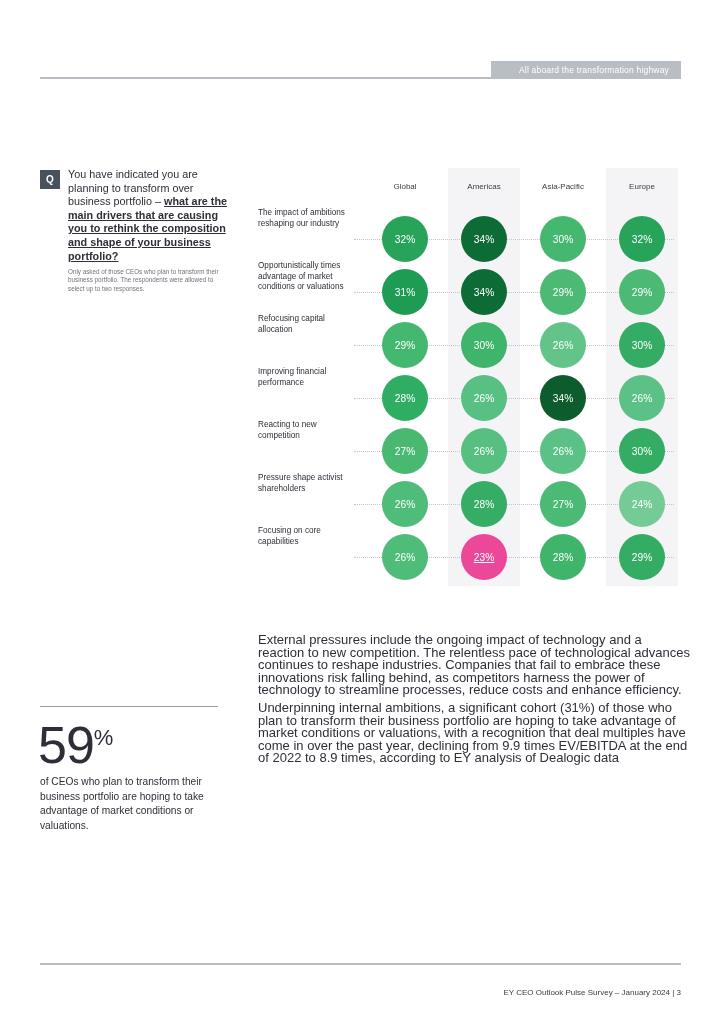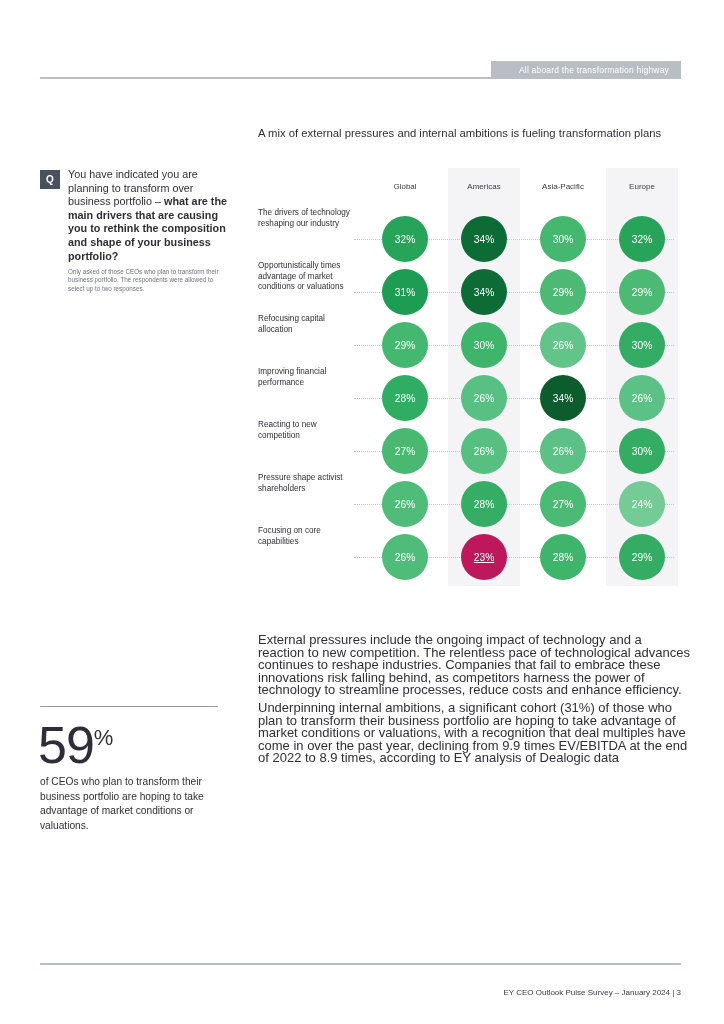--- a/index.html
+++ b/index.html
@@ -31,21 +31,21 @@
   
   .q-badge{
     position:absolute;left:40px;top:170px;width:20px;height:19px;
     background:#47525d;color:#fff;font-size:10px;font-weight:bold;
     display:flex;align-items:center;justify-content:center;
   }
   .q-text{
     position:absolute;left:68px;top:168px;width:160px;
     font-size:10.8px;line-height:13.6px;color:#2e2e38;
   }
-  .q-text .bold{font-weight:bold;}
+  .q-text .bold{font-weight:bold;text-decoration:underline;}
   .q-note{
     position:absolute;left:68px;top:268px;width:160px;
     font-size:6.3px;line-height:8.4px;color:#6e7279;
   }
 
   
   .chart-title{
     position:absolute;left:258px;top:126px;width:430px;
     font-size:11.3px;line-height:15px;color:#2e2e38;
   }
@@ -129,33 +129,32 @@
     <span>All aboard the transformation highway</span>
   </div>
   <div class="top-rule"></div>
 
   <div class="q-badge">Q</div>
   <div class="q-text">
     <span>You have indicated you are planning to transform over business portfolio – </span><span class="bold">what are the main drivers that are causing you to rethink the composition and shape of your business portfolio?</span>
   </div>
   <div class="q-note">Only asked of those CEOs who plan to transform their business portfolio. The respondents were allowed to select up to two responses.</div>
 
-  <div class="chart-title">A mix of external pressures and internal ambitions is fueling transformation plans</div>
 
   <div class="chart">
     <div class="band b-americas" style="background: rgb(244, 244, 247);"></div>
     <div class="band b-europe" style="background: rgb(244, 244, 247);"></div>
 
     <div class="col-head c0">Global</div>
     <div class="col-head c1">Americas</div>
     <div class="col-head c2">Asia-Pacific</div>
     <div class="col-head c3">Europe</div>
 
     <div class="row" style="top:40px">
-      <div class="row-label">The drivers of technology reshaping our industry</div>
+      <div class="row-label">The impact of ambitions reshaping our industry</div>
       <div class="dotline"></div>
       <div class="bubble c0" style="background: rgb(39, 163, 90);">32%</div>
       <div class="bubble c1" style="background: rgb(13, 107, 54);">34%</div>
       <div class="bubble c2" style="background: rgb(69, 184, 111);">30%</div>
       <div class="bubble c3" style="background: rgb(39, 163, 90);">32%</div>
     </div>
 
     <div class="row" style="top:93px">
       <div class="row-label">Opportunistically times advantage of market conditions or valuations</div>
       <div class="dotline"></div>
@@ -198,21 +197,21 @@
       <div class="bubble c0" style="background: rgb(79, 188, 121);">26%</div>
       <div class="bubble c1" style="background: rgb(53, 173, 100);">28%</div>
       <div class="bubble c2" style="background: rgb(75, 186, 116);">27%</div>
       <div class="bubble c3" style="background: rgb(116, 203, 150);">24%</div>
     </div>
 
     <div class="row" style="top:358px">
       <div class="row-label">Focusing on core capabilities</div>
       <div class="dotline"></div>
       <div class="bubble c0" style="background: rgb(79, 188, 121);">26%</div>
-      <div class="bubble c1" style="background: #be185d; text-decoration: underline;">23%</div>
+      <div class="bubble c1" style="background: #ec4899; text-decoration: underline;">23%</div>
       <div class="bubble c2" style="background: rgb(63, 180, 107);">28%</div>
       <div class="bubble c3" style="background: rgb(52, 172, 99);">29%</div>
     </div>
   </div>
 
   <div class="para p1">External pressures include the ongoing impact of technology and a reaction to new competition. The relentless pace of technological advances continues to reshape industries. Companies that fail to embrace these innovations risk falling behind, as competitors harness the power of technology to streamline processes, reduce costs and enhance efficiency.</div>
   <div class="para p2">Underpinning internal ambitions, a significant cohort (31%) of those who plan to transform their business portfolio are hoping to take advantage of market conditions or valuations, with a recognition that deal multiples have come in over the past year, declining from 9.9 times EV/EBITDA at the end of 2022 to 8.9 times, according to EY analysis of Dealogic data</div>
 
   <div class="stat-rule"></div>
   <div class="stat-num"><span>59</span><span class="pct">%</span></div>

